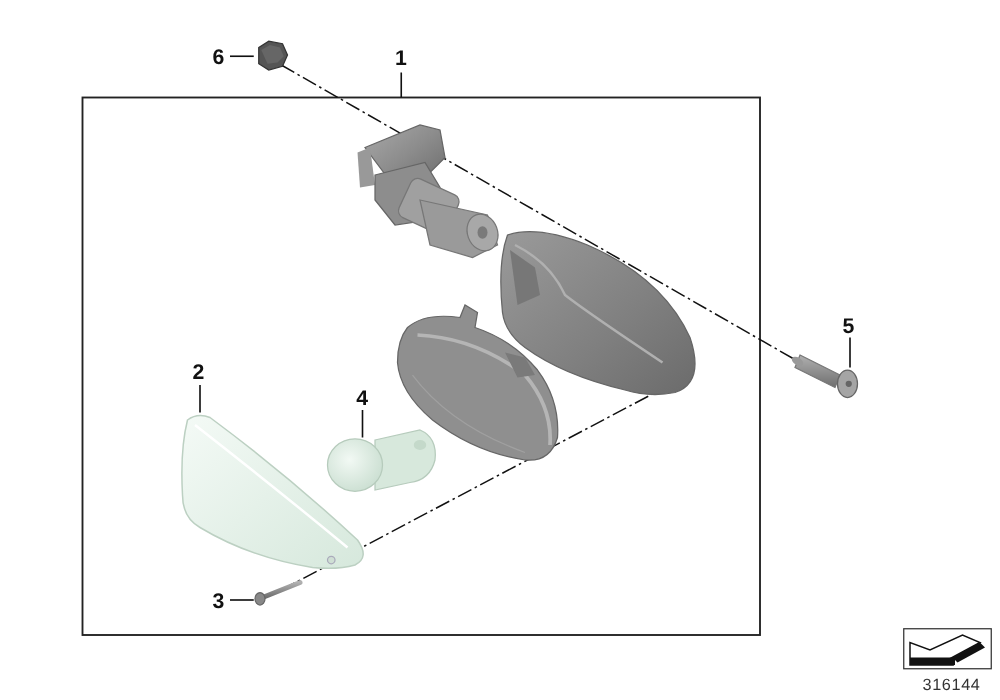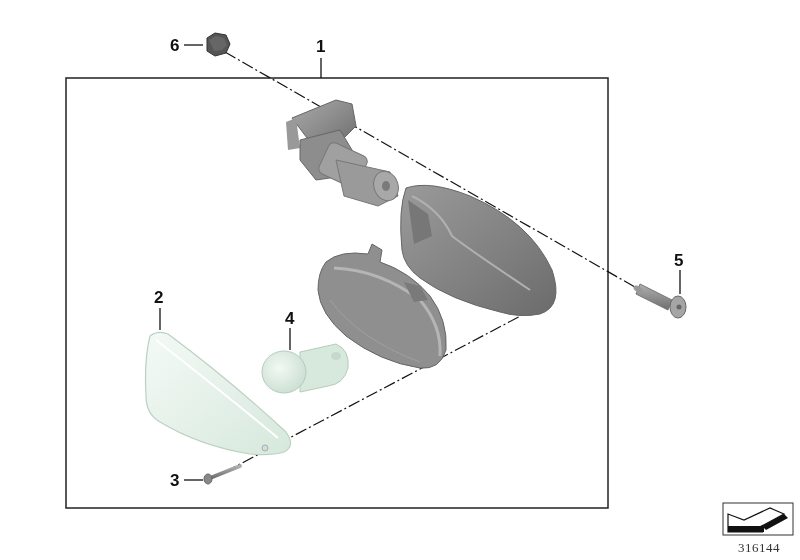--- a/index.html
+++ b/index.html
@@ -2,21 +2,21 @@
 <html><head>
   <meta charset="utf-8">
   <style>
     html, body { margin: 0; padding: 0; background: #ffffff; }
     body { width: 800px; height: 560px; position: relative; overflow: hidden;
            font-family: "Liberation Sans", sans-serif; }
     .canvas { position: absolute; left: 0; top: 0; width: 800px; height: 560px; }
     .callout { position: absolute; font-family: "Liberation Sans", sans-serif;
                font-weight: bold; font-size: 17px; color: #111; line-height: 1; }
     .refnum { position: absolute; left: 738px; top: 540px; font-size: 13px;
-              color: #333; font-family: Liberation Serif, serif; letter-spacing: 0.5px; }
+              color: #333; font-family: Liberation Sans, sans-serif; letter-spacing: 0.5px; }
   </style>
 </head>
 <body>
 
 <div class="canvas">
   <svg width="800" height="560" viewBox="0 0 800 560">
     <defs>
       <linearGradient id="gHousing" x1="0" y1="0" x2="1" y2="1">
         <stop offset="0" stop-color="#a9a9a9"></stop>
         <stop offset="0.5" stop-color="#8c8c8c"></stop>

